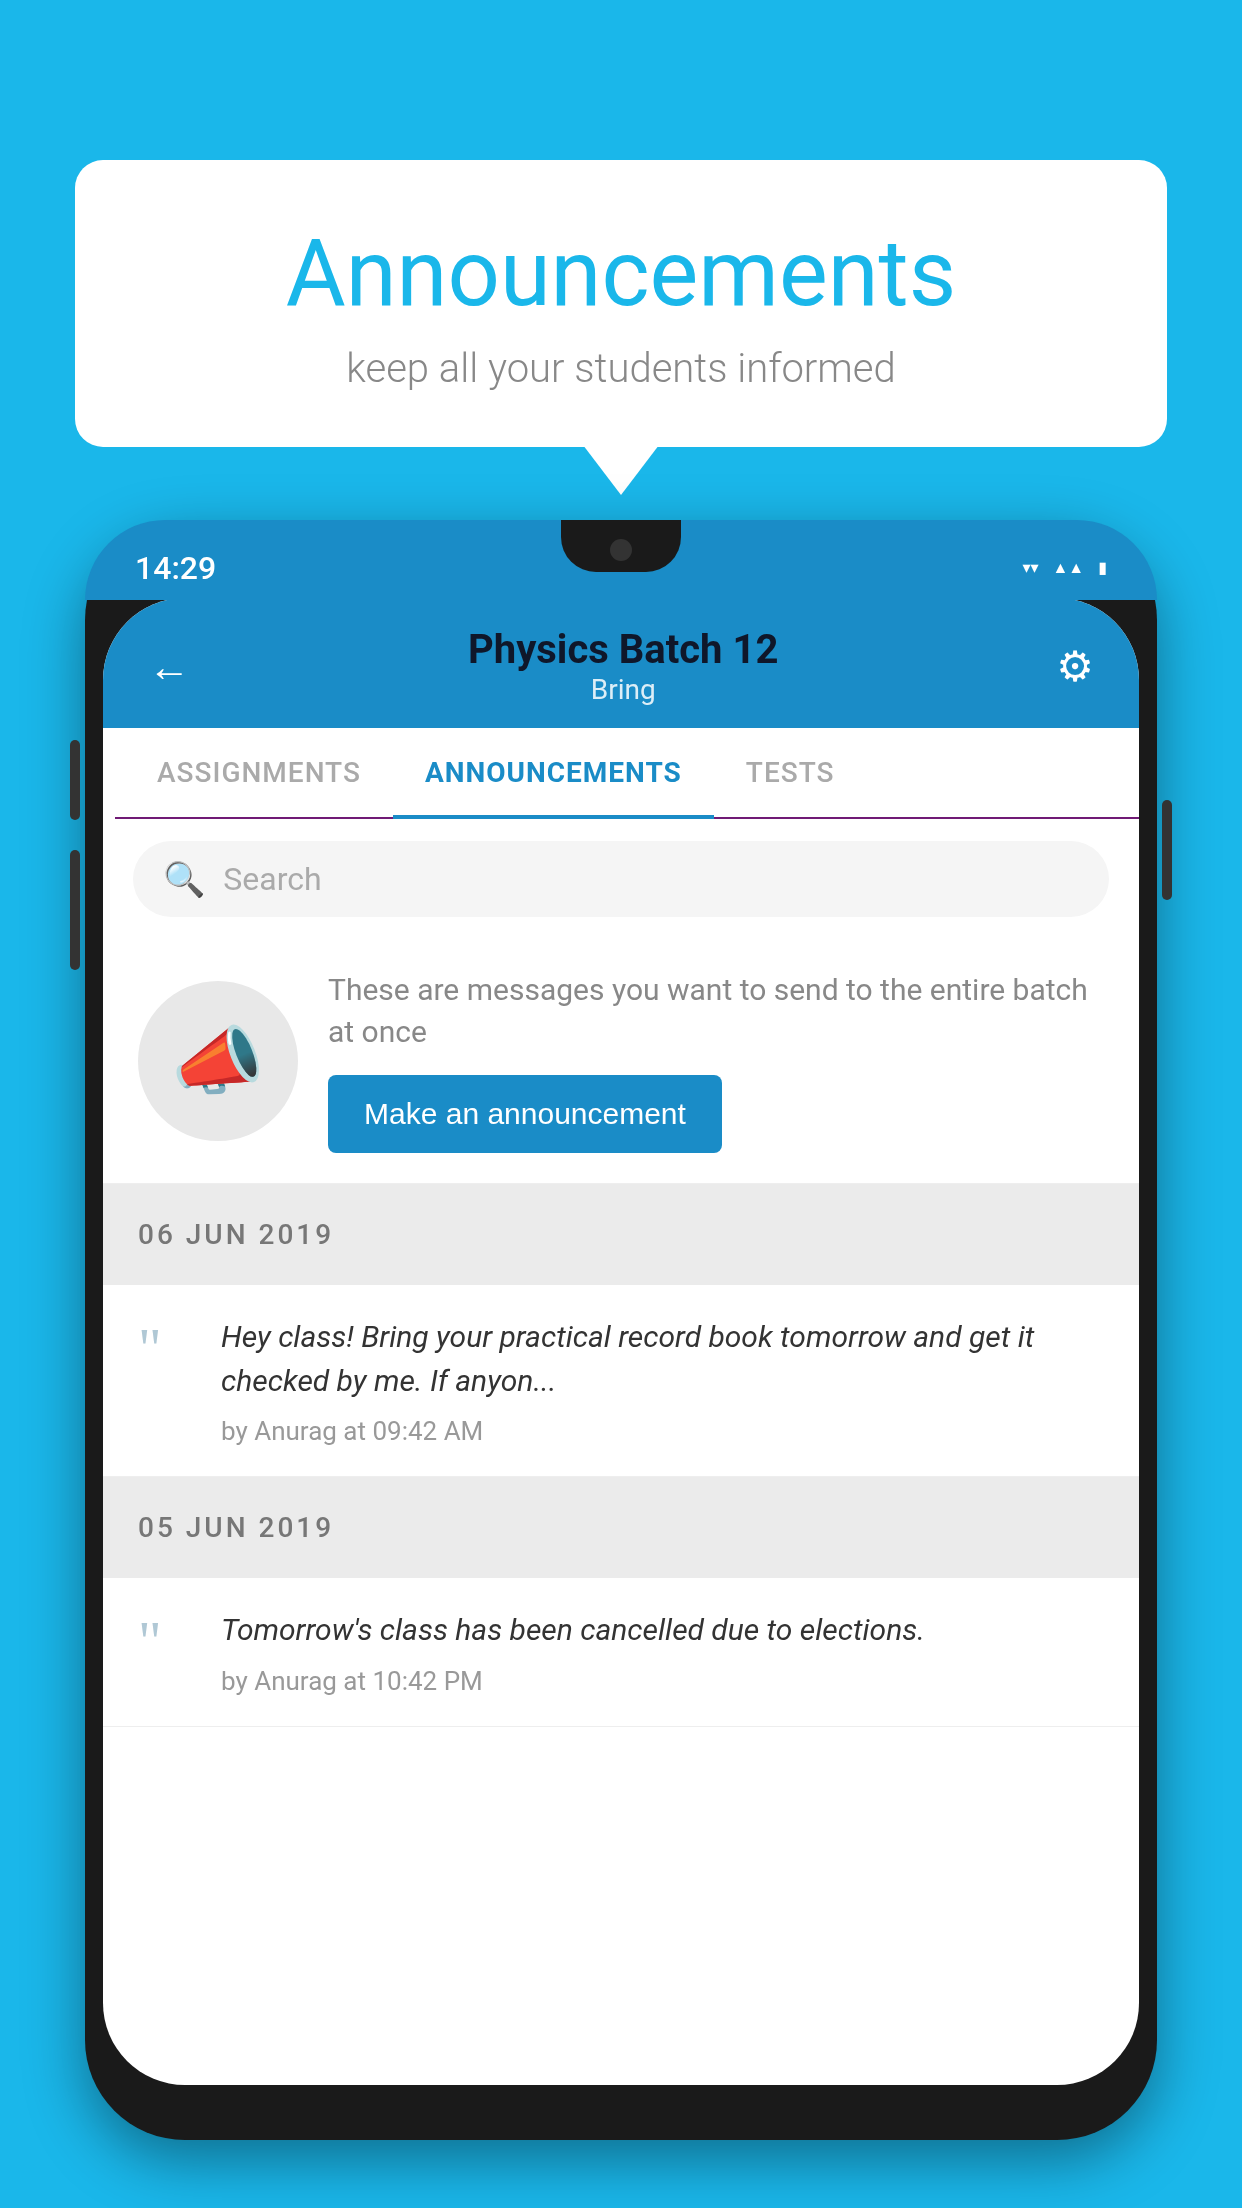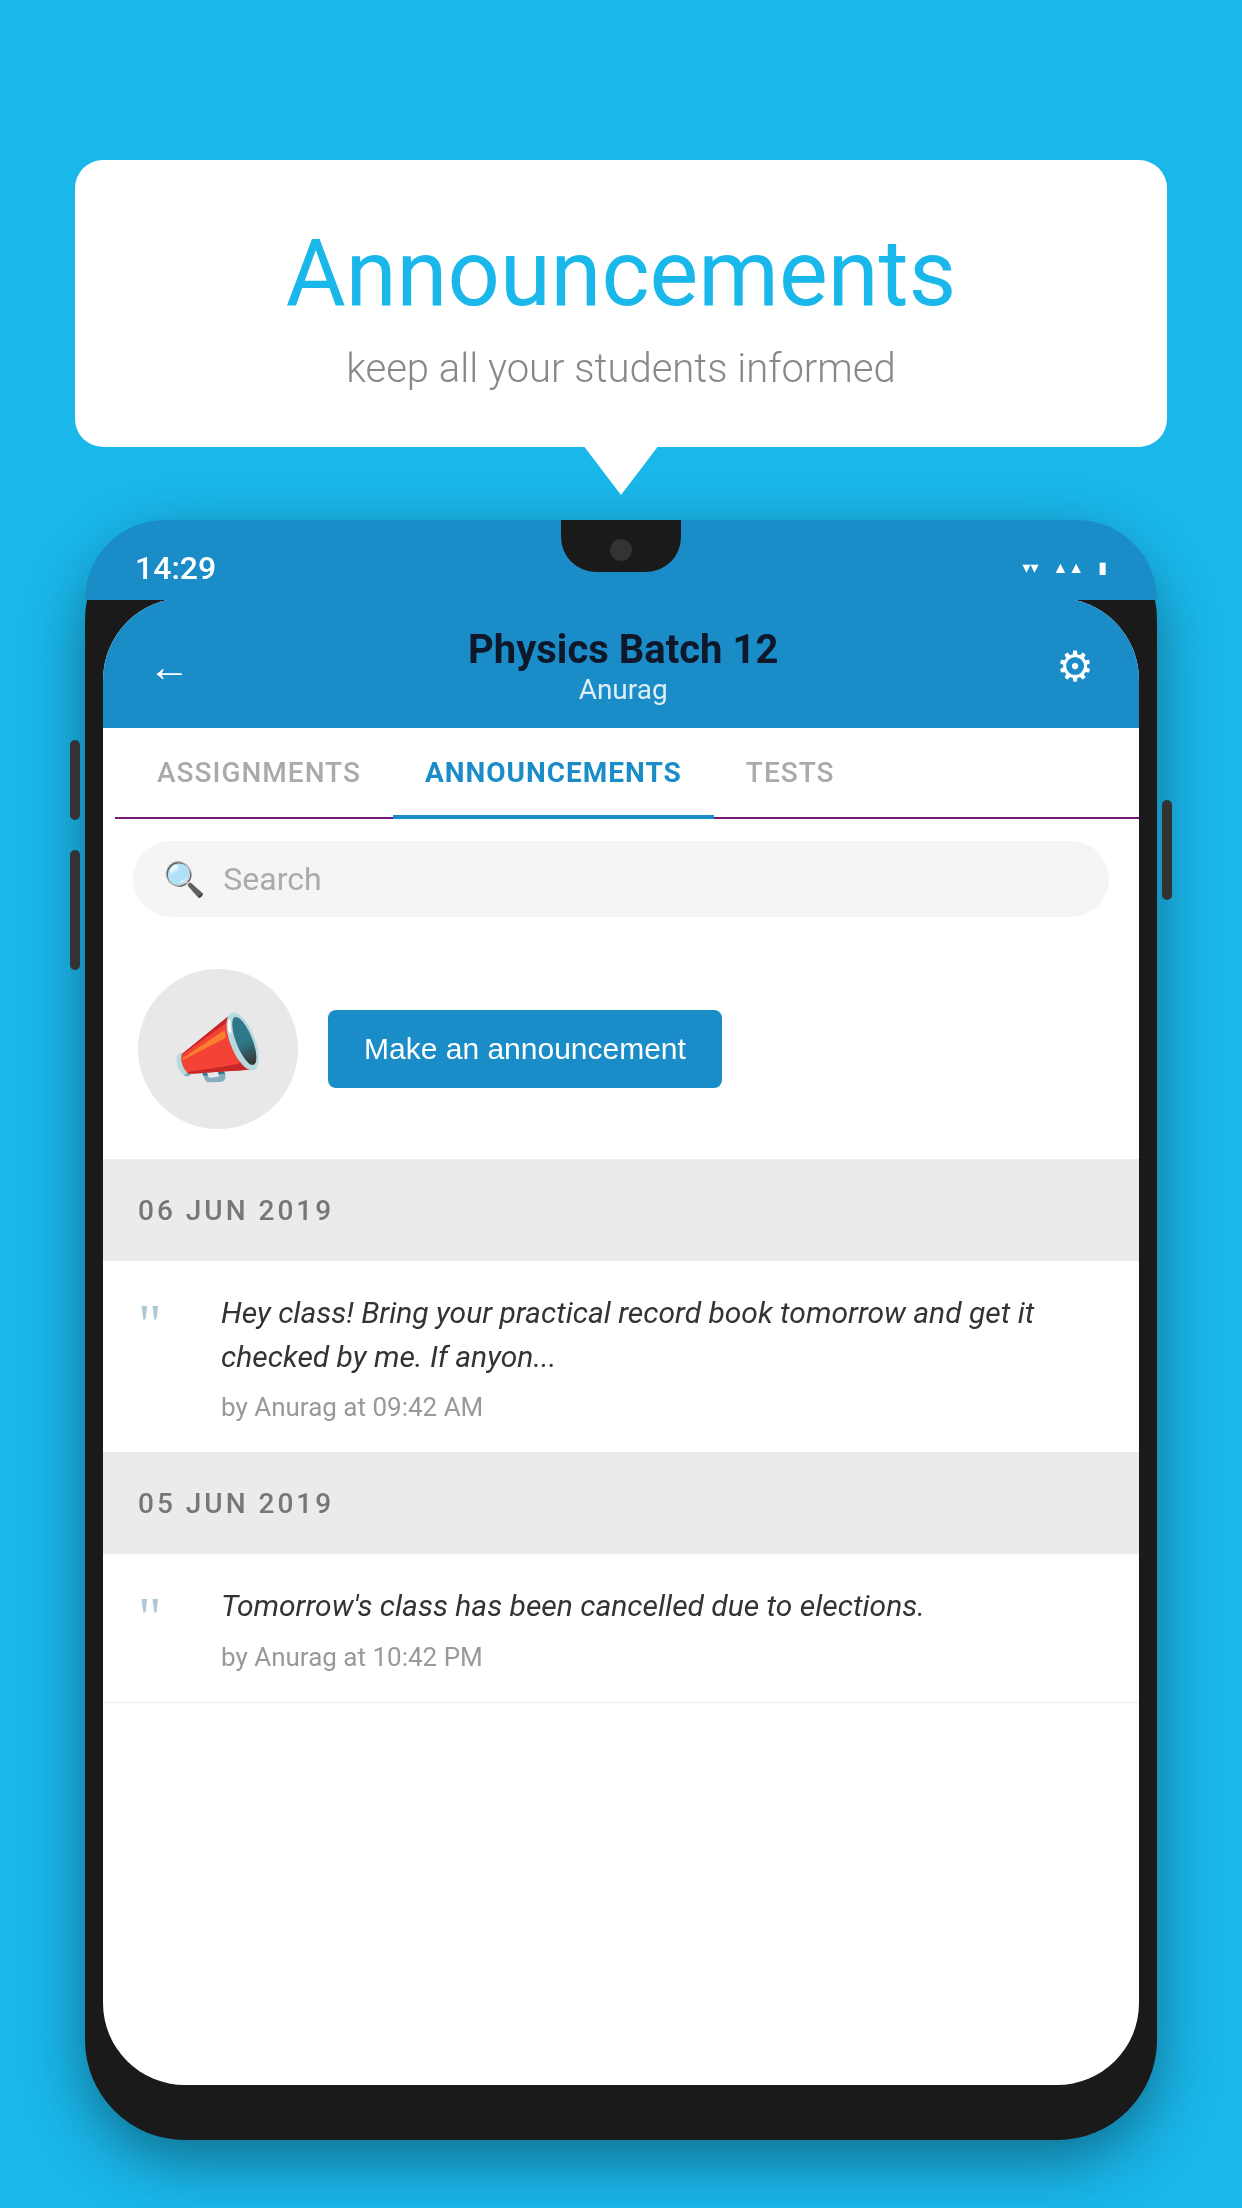--- a/index.html
+++ b/index.html
@@ -393,21 +393,21 @@
     <div class="notch">
       <div class="camera-dot"></div>
     </div>
 
     <div class="phone-screen">
 
       <div class="app-header">
         <span class="back-arrow">←</span>
         <div class="header-title-group">
           <div class="header-title">Physics Batch 12</div>
-          <div class="header-subtitle">Anurag</div>
+          <div class="header-subtitle">Bring</div>
         </div>
         <span class="gear-icon-btn">⚙</span>
       </div>
 
       <div class="tabs-bar">
         <div class="tab-item">ASSIGNMENTS</div>
         <div class="tab-item active">ANNOUNCEMENTS</div>
         <div class="tab-item">TESTS</div>
       </div>
 
@@ -416,20 +416,21 @@
           <span class="search-icon-el">🔍</span>
           <span class="search-placeholder">Search</span>
         </div>
       </div>
 
       <div class="announcement-prompt">
         <div class="megaphone-circle">
           <span class="megaphone-icon">📣</span>
         </div>
         <div class="prompt-right">
+          <div class="prompt-text">These are messages you want to send to the entire batch at once</div>
           <button class="make-announcement-btn">Make an announcement</button>
         </div>
       </div>
 
       <div class="date-divider">06  JUN  2019</div>
 
       <div class="announcement-item">
         <div class="quote-icon">"</div>
         <div class="announcement-content">
           <div class="announcement-text">Hey class! Bring your practical record book tomorrow and get it checked by me. If anyon...</div>

